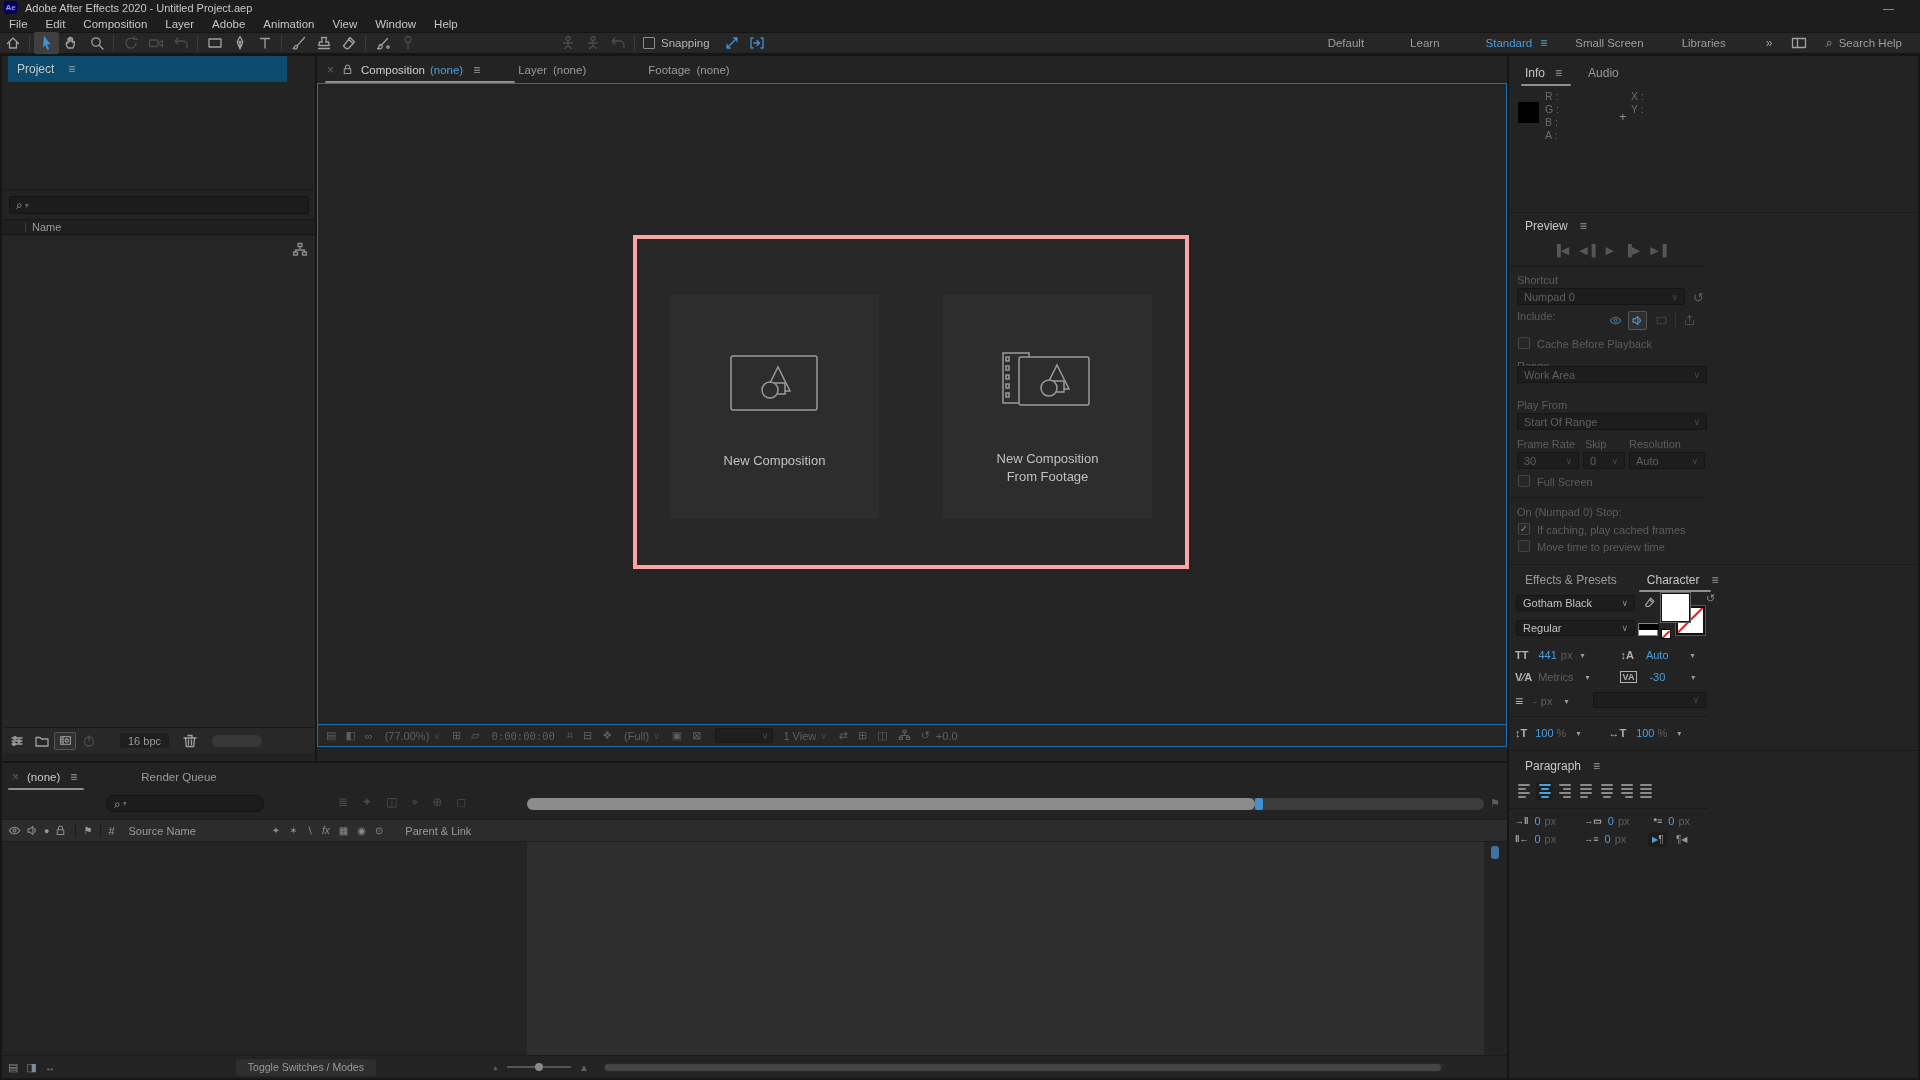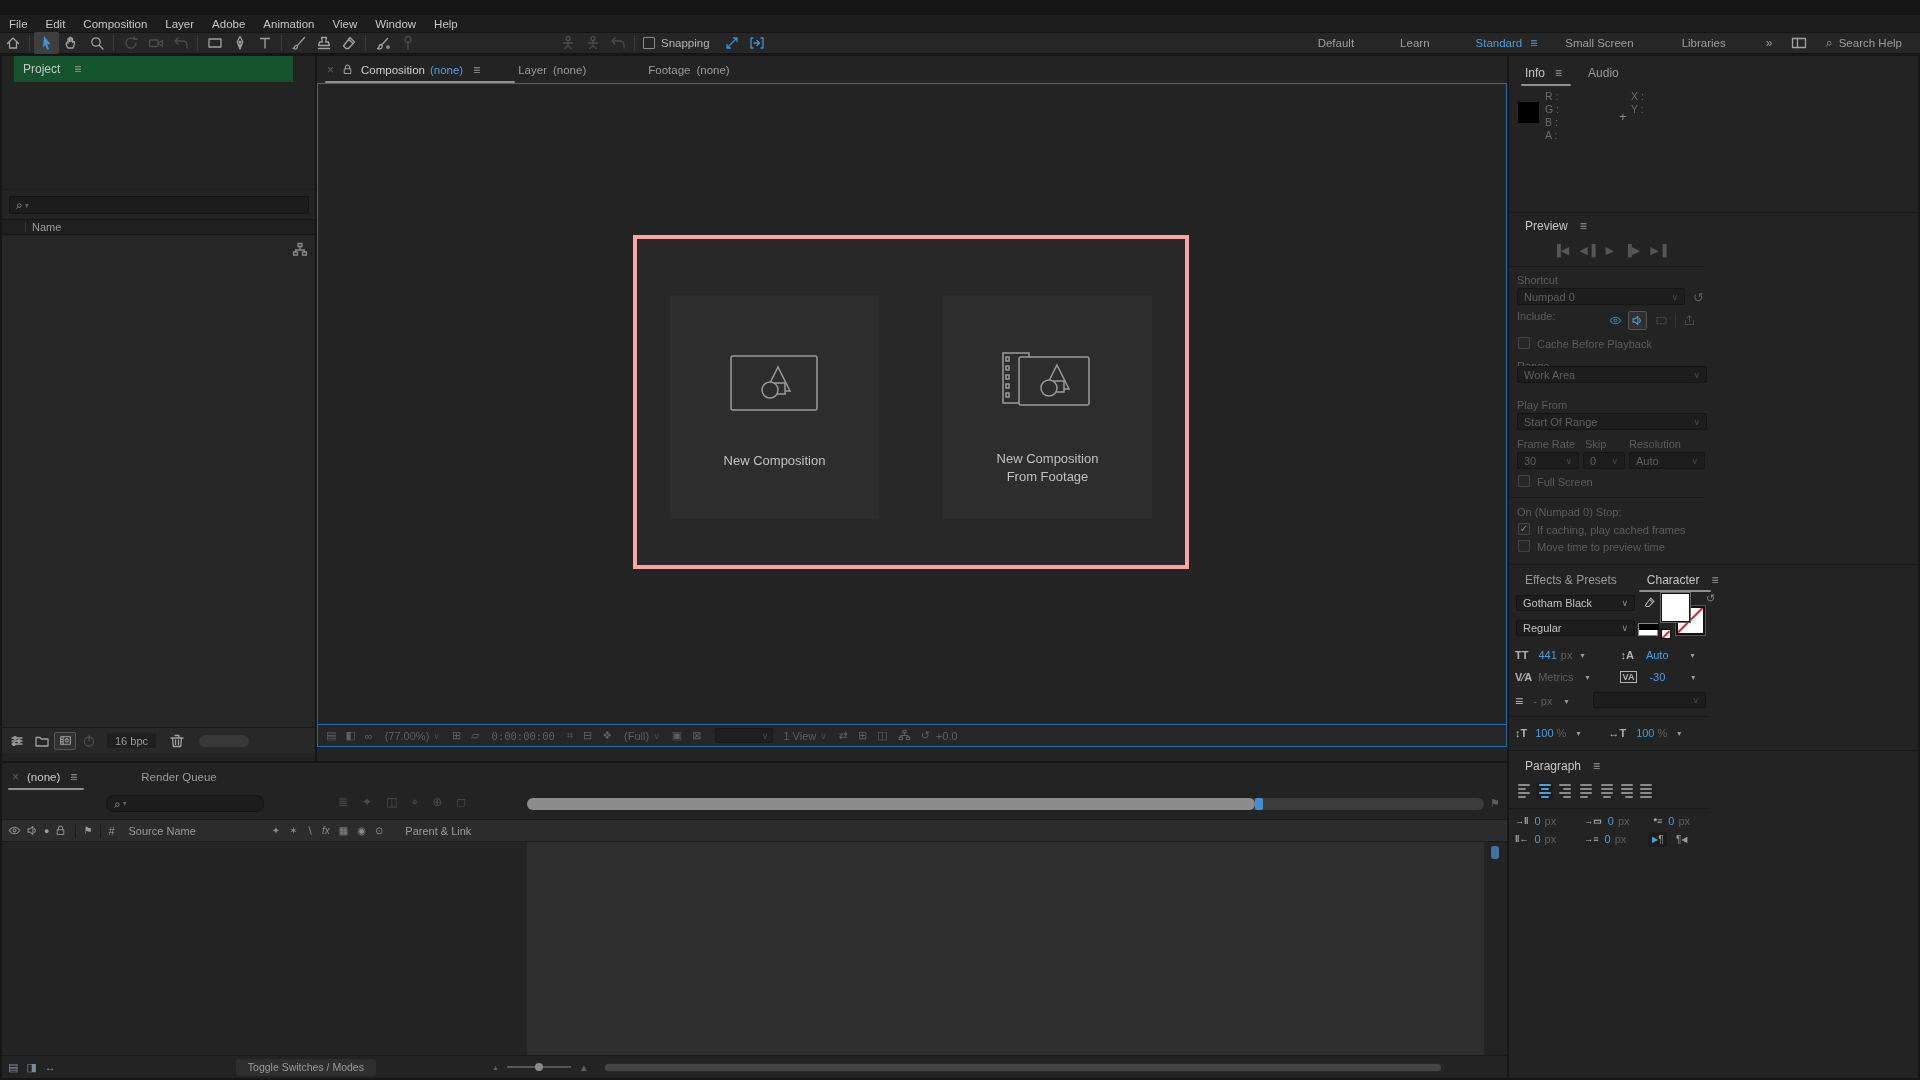--- a/index.html
+++ b/index.html
@@ -150,20 +150,25 @@
         <rect x="6" y="1.5" width="4" height="3"></rect>
         <rect x="1.5" y="10" width="4" height="3"></rect>
         <rect x="10.5" y="10" width="4" height="3"></rect>
         <path d="M8 4.5V8M3.5 10V8h9v2"></path>
       </symbol>
   </defs>
 </svg>
 
 <div id="stage">
 
+  <div class="ab fx" style="left:0;top:0;width:1920px;height:15px;background:#1d1d1d">
+    <div style="margin-left:4px;width:13px;height:13px;background:#00005b;color:#99f;font-size:8px;font-weight:bold;display:flex;align-items:center;justify-content:center;border-radius:2px">Ae</div>
+    <span style="margin-left:8px;font-size:11px;color:#c6c6c6">Adobe After Effects 2020 - Untitled Project.aep</span>
+    <span style="margin-left:auto;margin-right:26px;color:#aaa">—</span>
+  </div>
 
   <div class="ab fx" style="left:0;top:15px;width:1920px;height:17px;background:#1d1d1d">
     <div class="menu-item">File</div>
     <div class="menu-item">Edit</div>
     <div class="menu-item">Composition</div>
     <div class="menu-item">Layer</div>
     <div class="menu-item">Adobe</div>
     <div class="menu-item">Animation</div>
     <div class="menu-item">View</div>
     <div class="menu-item">Window</div>
@@ -279,33 +284,33 @@
         <svg class="tool" style="stroke:#3d8fd8">
           <use href="#s-bracket"></use>
         </svg>
       </div>
     <div style="flex:1"></div>
     <span class="ws">Default</span>
     <span class="ws" style="margin-left:46px">Learn</span>
     <span class="ws blu" style="margin-left:46px;color:#4b9edc">Standard</span>
     <span class="blu" style="margin-left:8px;font-size:12px">≡</span>
     <span class="ws" style="margin-left:28px">Small Screen</span>
-    <span class="ws" style="margin-left:48px">Libraries</span>
+    <span class="ws" style="margin-left:38px">Libraries</span>
     <span class="t2" style="margin-left:40px;font-size:12px">»</span>
     <div class="tl" style="margin-left:14px">
         <svg class="tool">
           <use href="#s-panes"></use>
         </svg>
       </div>
     <span class="t2" style="margin-left:14px;font-size:13px">⌕</span>
     <span class="ws" style="margin-left:6px;margin-right:18px">Search Help</span>
   </div>
 
   <div class="pnl" style="left:2px;top:56px;width:313px;height:705px">
-    <div class="ab fx" style="left:12px;top:0;width:279px;height:26px;background:#14532d">
+    <div class="ab fx" style="left:6px;top:0;width:279px;height:26px;background:#0c4a6e">
       <span class="hd" style="margin-left:9px">Project</span>
       <span class="t2" style="margin-left:14px;font-size:12px">≡</span>
     </div>
     <div class="ab" style="left:0;top:26px;width:313px;height:108px;background:#232323;border-bottom:1px solid #1b1b1b"></div>
     <div class="ab fx" style="left:7px;top:140px;width:300px;height:18px;background:#1c1c1c;border:1px solid #141414;border-radius:2px">
       <span class="t2" style="margin-left:6px;font-size:12px">⌕</span>
       <span class="t3" style="margin-left:2px;font-size:8px">▾</span>
     </div>
     <div class="ab fx" style="left:0;top:163px;width:313px;height:16px;background:#1f1f1f;border-top:1px solid #171717;border-bottom:1px solid #171717">
       <div style="width:1px;height:10px;background:#3a3a3a;margin-left:23px"></div>
@@ -330,21 +335,21 @@
       <div class="tl" style="border:1px solid #555;background:#313131;width:22px;height:18px">
           <svg class="tool sm">
             <use href="#s-film"></use>
           </svg>
         </div>
       <div class="tl">
           <svg class="tool dim">
             <use href="#s-power"></use>
           </svg>
         </div>
-      <div class="fx" style="margin-left:6px;height:15px;padding:0 8px;background:#1f1f1f;border-radius:2px">
+      <div class="fx" style="margin-left:19px;height:15px;padding:0 8px;background:#1f1f1f;border-radius:2px">
         <span class="t2">16 bpc</span>
       </div>
       <div class="tl" style="margin-left:8px">
           <svg class="tool">
             <use href="#s-trash"></use>
           </svg>
         </div>
       <div style="margin-left:10px;width:50px;height:12px;background:#383838;border-radius:6px"></div>
     </div>
   </div>

